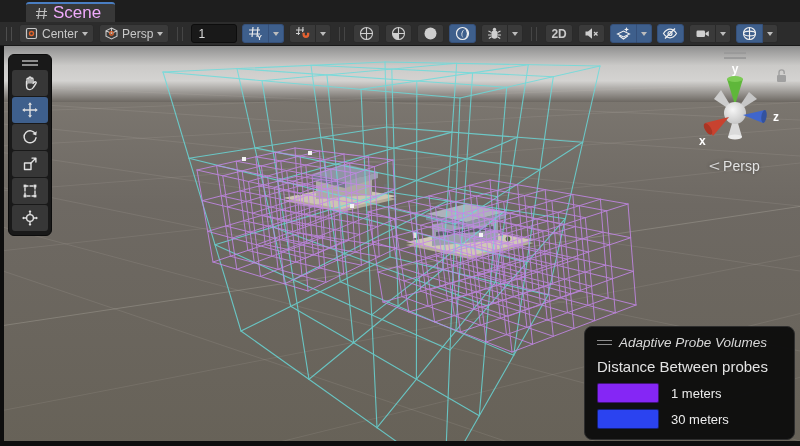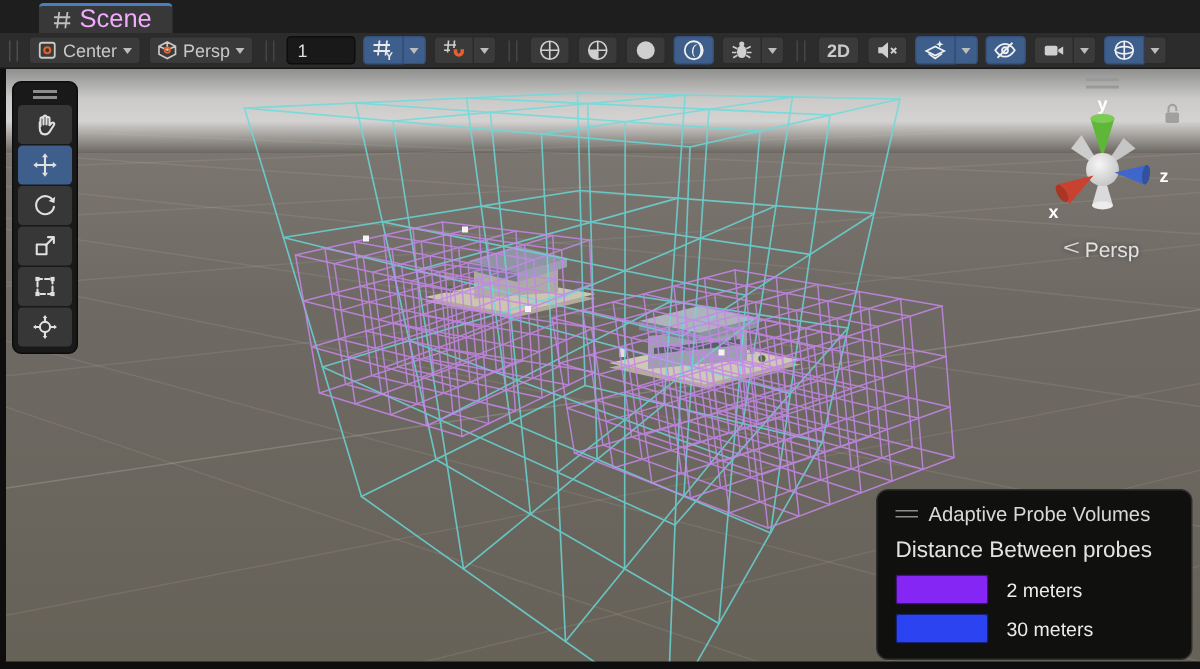--- a/index.html
+++ b/index.html
@@ -52,21 +52,21 @@
   .gizmo .handle i{display:block;width:22px;height:2px;background:#9a9a9a;}
   .gizmo .lock{position:absolute;right:2px;top:16px;}
   .persp{margin-top:2px;color:#e2e2e2;font-size:14px;display:flex;align-items:center;gap:4px;
          text-shadow:0 0 3px rgba(60,58,55,.8);}
   .persp .chev{font-size:15px;transform:scaleX(1.3);display:inline-block;color:#d5d5d5;}
   .gz-label{font-weight:bold;fill:#fff;font-size:12px;font-family:"Liberation Sans",sans-serif;}
 
   
   .legend{position:absolute;right:5px;bottom:6px;width:211px;background:rgba(13,13,13,.96);
           border:1px solid #2e2e2e;border-radius:8px;padding:8px 12px 10px 12px;z-index:25;}
-  .legend .titlerow{display:flex;align-items:center;gap:7px;margin-bottom:8px;}
+  .legend .titlerow{display:flex;align-items:center;gap:7px;margin-bottom:8px;font-style:italic;}
   .legend .handle{display:flex;flex-direction:column;gap:2.5px;}
   .legend .handle i{display:block;width:15px;height:1.6px;background:#8d8d8d;}
   .legend .title{color:#d8d8d8;font-size:13.5px;}
   .legend .subtitle{color:#e3e3e3;font-size:15px;margin:2px 0 8px 0;}
   .legend .row{display:flex;align-items:center;gap:12px;margin-bottom:6px;}
   .legend .swatch{width:62px;height:20px;border-radius:2px;border:1px solid rgba(0,0,0,.5);}
   .legend .lbl{color:#ececec;font-size:13px;}
 </style>
 </head>
 <body>
@@ -610,21 +610,21 @@
       <div class="titlerow">
         <div class="handle">
             <i></i>
             <i></i>
           </div>
         <div class="title">Adaptive Probe Volumes</div>
       </div>
       <div class="subtitle">Distance Between probes</div>
       <div class="row">
         <div class="swatch" style="background: rgb(133, 38, 245);"></div>
-        <div class="lbl">2 meters</div>
+        <div class="lbl">1 meters</div>
       </div>
       <div class="row" style="margin-bottom:0">
         <div class="swatch" style="background: rgb(43, 67, 240);"></div>
         <div class="lbl">30 meters</div>
       </div>
     </div>
 
     <div class="frame-left"></div>
     <div class="frame-bottom"></div>
   </div>

